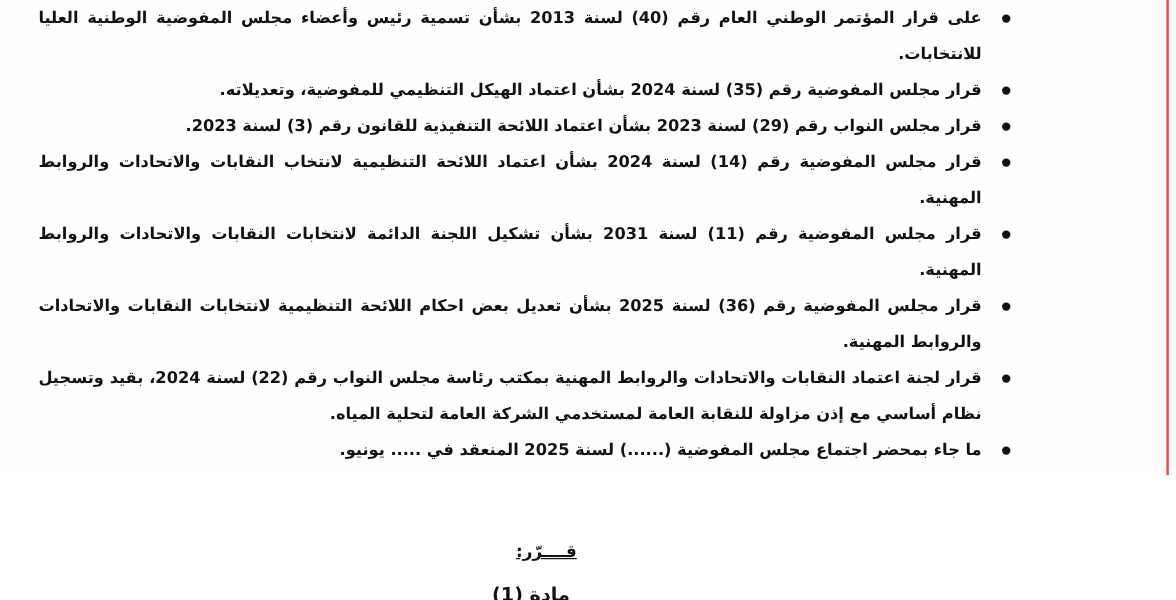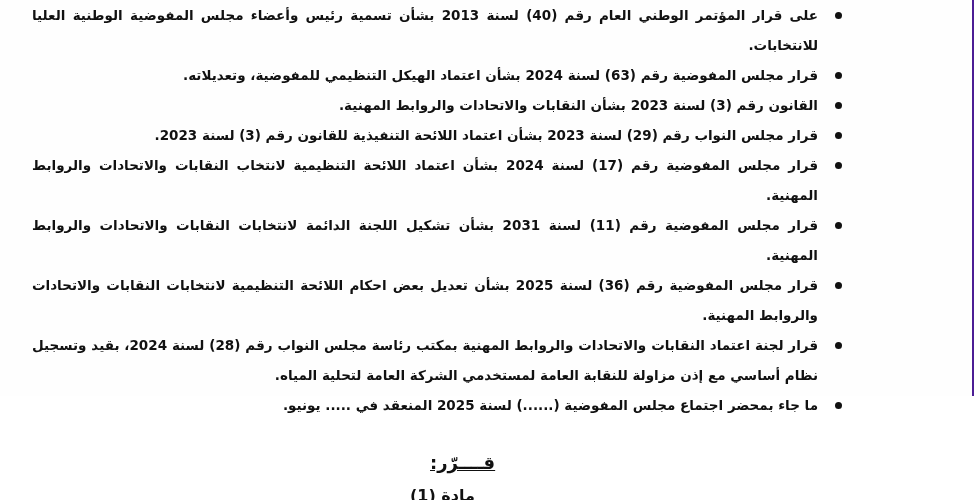--- a/index.html
+++ b/index.html
@@ -15,21 +15,21 @@
     font-family: "DejaVu Sans", sans-serif;
     color: #111111;
   }
   .page {
     position: absolute;
     left: 0;
     top: 0;
     width: 972px;
     height: 396px;
     background: #fefefe;
-    border-right: 2px solid #4c1d95;
+    border-right: 2px solid #ef4444;
   }
   .doc {
     position: absolute;
     right: 130px;
     top: 0;
     width: 810px;
     direction: rtl;
   }
   ul.list {
     list-style: none;
@@ -55,21 +55,21 @@
   }
   .item .text {
     display: block;
     text-align: justify;
     text-align-last: right;
   }
   .decided {
     position: absolute;
     left: 430px;
     top: 452px;
-    font-size: 18px;
+    font-size: 14px;
     font-weight: bold;
     direction: rtl;
     text-decoration: underline;
   }
   .article {
     position: absolute;
     left: 410px;
     top: 486px;
     font-size: 16px;
     font-weight: bold;
@@ -81,45 +81,41 @@
 
 <div class="page">
   <div class="doc">
     <ul class="list">
       <li class="item">
         <span class="bullet"></span>
         <span class="text">على قرار المؤتمر الوطني العام رقم (40) لسنة 2013 بشأن تسمية رئيس وأعضاء مجلس المفوضية الوطنية العليا للانتخابات.</span>
       </li>
       <li class="item">
         <span class="bullet"></span>
-        <span class="text">قرار مجلس المفوضية رقم (63) لسنة 2024 بشأن اعتماد الهيكل التنظيمي للمفوضية، وتعديلاته.</span>
-      </li>
-      <li class="item">
-        <span class="bullet"></span>
-        <span class="text">القانون رقم (3) لسنة 2023 بشأن النقابات والاتحادات والروابط المهنية.</span>
+        <span class="text">قرار مجلس المفوضية رقم (35) لسنة 2024 بشأن اعتماد الهيكل التنظيمي للمفوضية، وتعديلاته.</span>
       </li>
       <li class="item">
         <span class="bullet"></span>
         <span class="text">قرار مجلس النواب رقم (29) لسنة 2023 بشأن اعتماد اللائحة التنفيذية للقانون رقم (3) لسنة 2023.</span>
       </li>
       <li class="item">
         <span class="bullet"></span>
-        <span class="text">قرار مجلس المفوضية رقم (17) لسنة 2024 بشأن اعتماد اللائحة التنظيمية لانتخاب النقابات والاتحادات والروابط المهنية.</span>
+        <span class="text">قرار مجلس المفوضية رقم (14) لسنة 2024 بشأن اعتماد اللائحة التنظيمية لانتخاب النقابات والاتحادات والروابط المهنية.</span>
       </li>
       <li class="item">
         <span class="bullet"></span>
         <span class="text">قرار مجلس المفوضية رقم (11) لسنة 2031 بشأن تشكيل اللجنة الدائمة لانتخابات النقابات والاتحادات والروابط المهنية.</span>
       </li>
       <li class="item">
         <span class="bullet"></span>
         <span class="text">قرار مجلس المفوضية رقم (36) لسنة 2025 بشأن تعديل بعض احكام اللائحة التنظيمية لانتخابات النقابات والاتحادات والروابط المهنية.</span>
       </li>
       <li class="item">
         <span class="bullet"></span>
-        <span class="text">قرار لجنة اعتماد النقابات والاتحادات والروابط المهنية بمكتب رئاسة مجلس النواب رقم (28) لسنة 2024، بقيد وتسجيل نظام أساسي مع إذن مزاولة للنقابة العامة لمستخدمي الشركة العامة لتحلية المياه.</span>
+        <span class="text">قرار لجنة اعتماد النقابات والاتحادات والروابط المهنية بمكتب رئاسة مجلس النواب رقم (22) لسنة 2024، بقيد وتسجيل نظام أساسي مع إذن مزاولة للنقابة العامة لمستخدمي الشركة العامة لتحلية المياه.</span>
       </li>
       <li class="item">
         <span class="bullet"></span>
         <span class="text">ما جاء بمحضر اجتماع مجلس المفوضية (......) لسنة 2025 المنعقد في ..... يونيو.</span>
       </li>
     </ul>
   </div>
 
   <div class="decided">قــــرّر:</div>
   <div class="article">مادة (1)</div>

